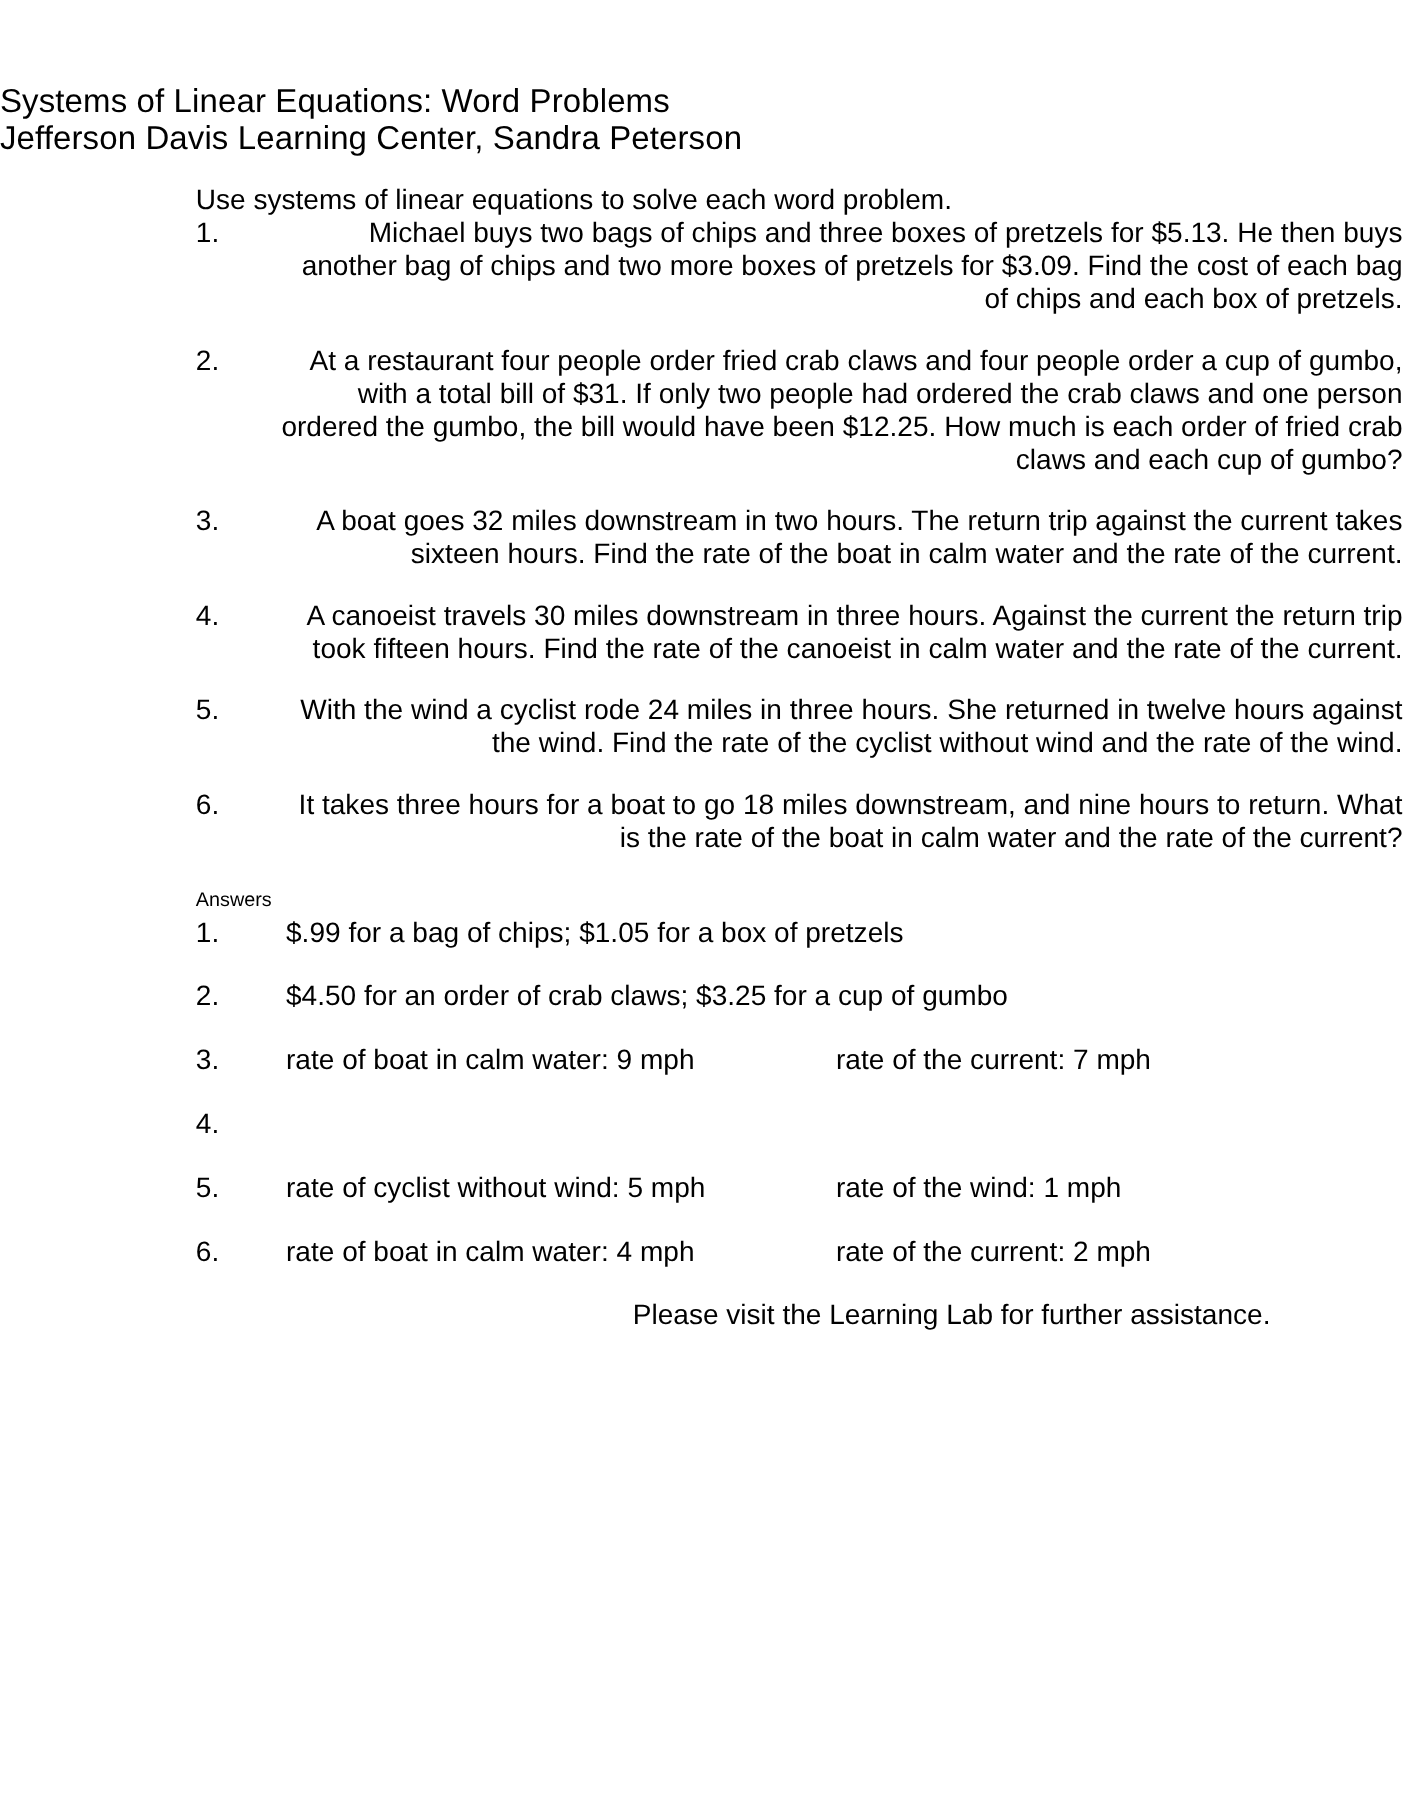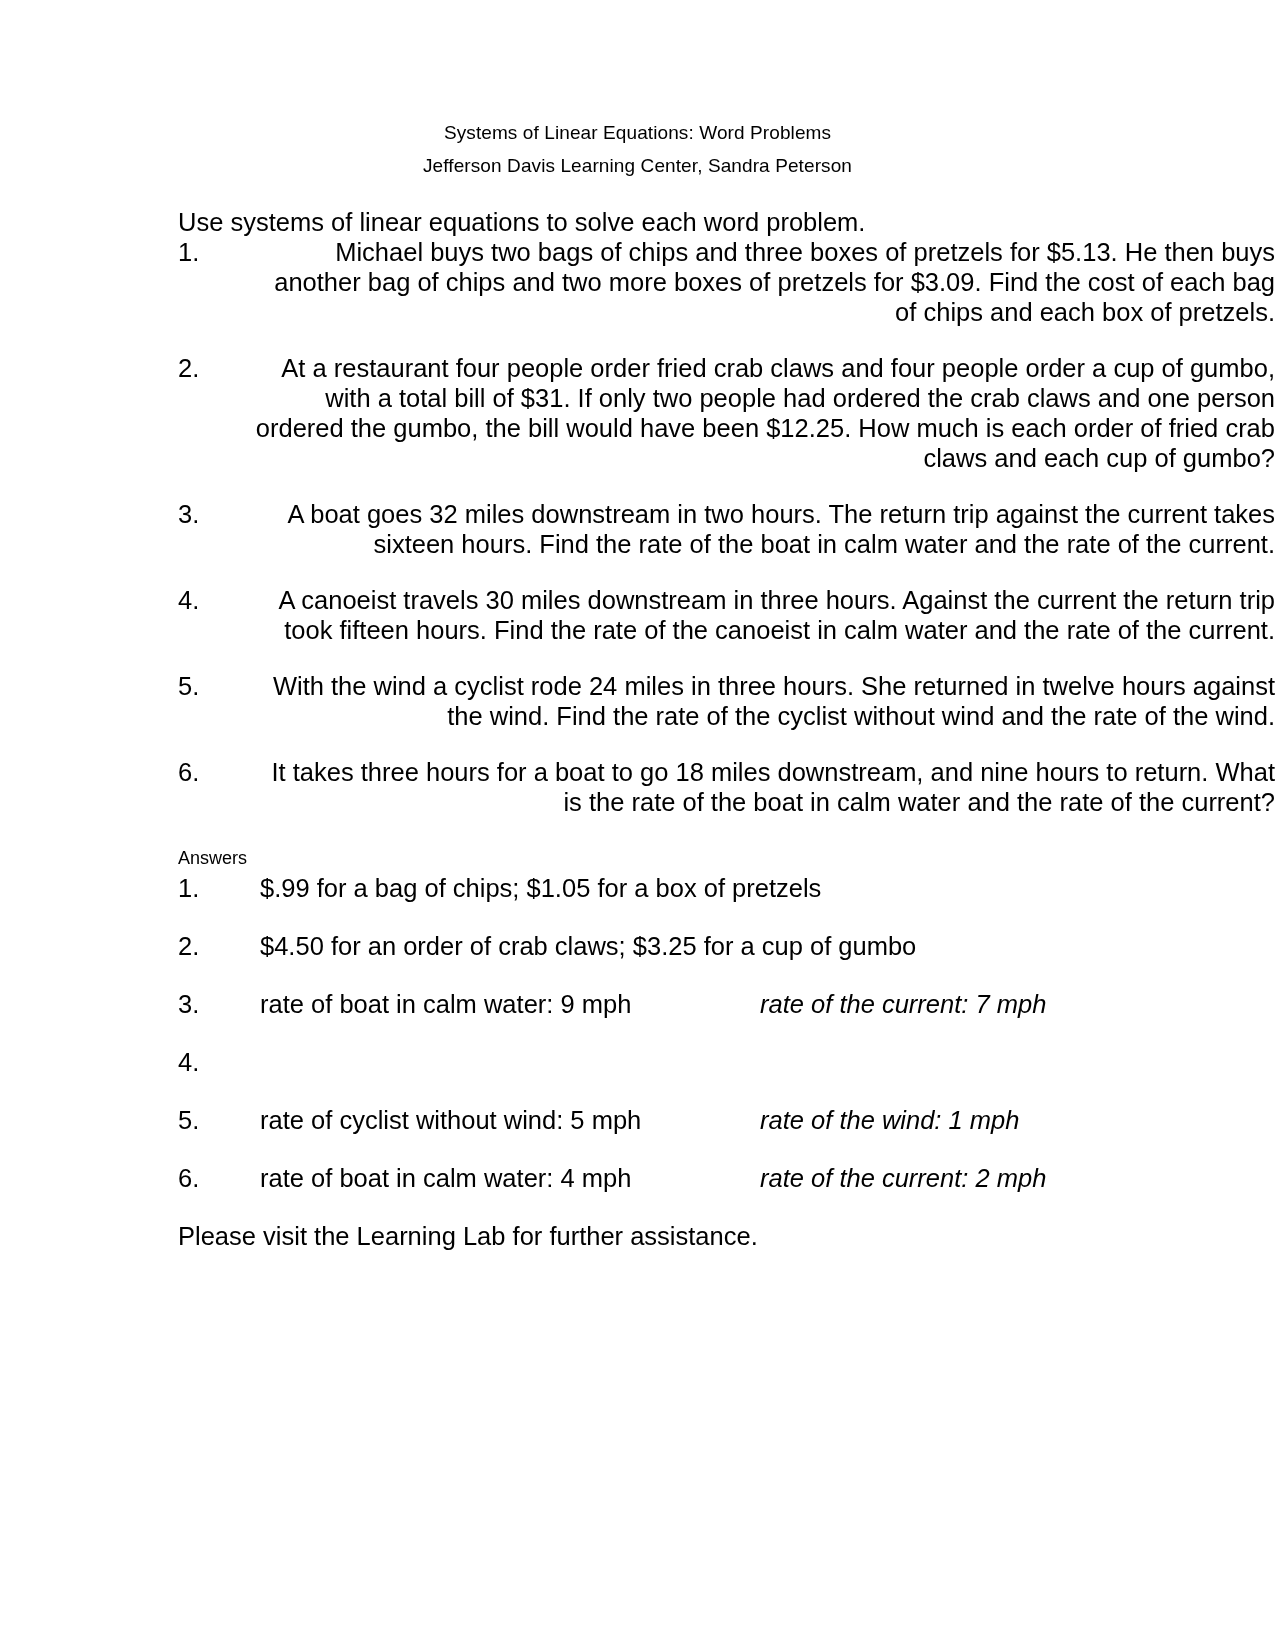--- a/index.html
+++ b/index.html
@@ -17,23 +17,22 @@
 
   .page {
     position: relative;
     width: 1275px;
     height: 1650px;
     background: #ffffff;
     box-sizing: border-box;
   }
 
   .header {
-    padding-top: 116px;
-    text-align: center;
-    font-size: 19px;
+    padding-top: 76px;
+    font-size: 30px;
     line-height: 33px;
     letter-spacing: 0.1px;
   }
   .header .title-line { display: block; }
 
   .body-area {
     margin-top: 25px;
     padding-left: 178px;
   }
 
@@ -80,27 +79,26 @@
     flex: 0 0 auto;
     width: 70px;
   }
   .answer-left {
     flex: 0 0 auto;
     width: 500px;
     margin-left: 12px;
   }
   .answer-right {
     flex: 1 1 auto;
-    font-style: italic;
   }
   .answer-row.single .answer-left { width: auto; }
 
   .footer-note {
     margin-top: 12px;
-    text-align: left;
+    text-align: right;
     font-size: 25.5px;
     line-height: 30px;
     padding-right: 120px;
   }
 </style>
 </head>
 <body>
 
 <div class="page">
 

